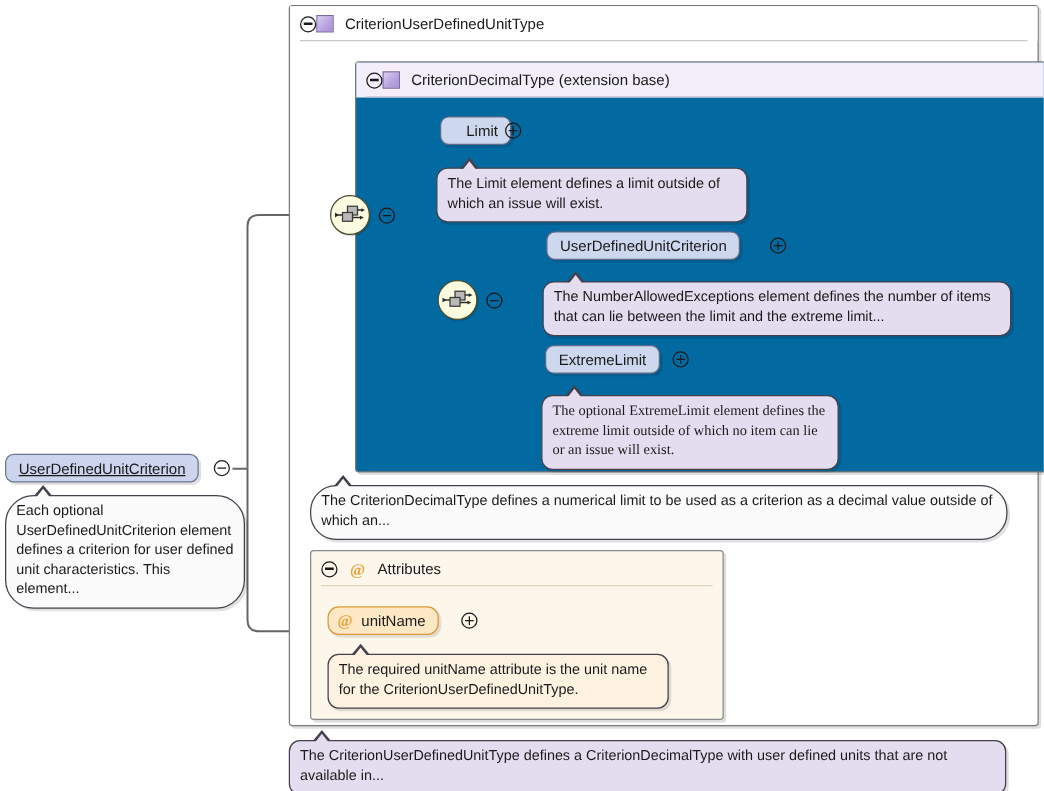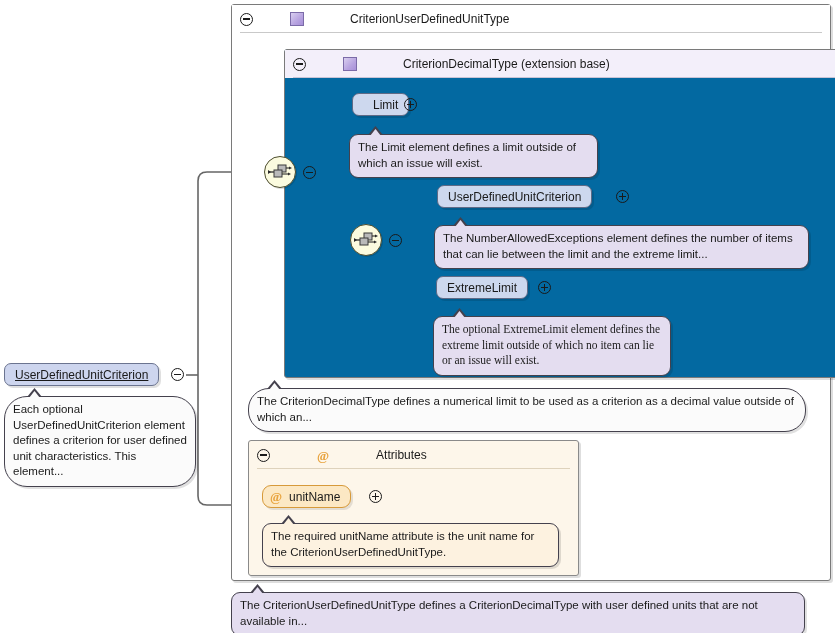--- a/index.html
+++ b/index.html
@@ -43,21 +43,20 @@
     box-shadow: 2px 2px 0 rgba(0,0,0,0.13);
     margin-left: 36px;
   }
   .type-head {
     position: relative;
     height: 28px;
     display: flex;
     align-items: center;
     padding-left: 8px;
     box-sizing: border-box;
-    gap: 37px;
   }
   .type-frame.outer .type-head { background: #ffffff; }
   .type-frame.inner .type-head { background: #f3effa; }
   .type-head-rule {
     position: absolute;
     left: 8px; right: 8px; bottom: 0;
     height: 1px;
     background: #c9c4d6;
   }
   .type-frame.outer .type-head-rule { background: #c9c9c9; }
@@ -326,21 +325,21 @@
       <div class="type-head-rule"></div>
     </div>
   </div>
 
   <div class="node attr" style="left:262px; top:485px;">
     <span class="at-glyph">@</span>
     <span>unitName</span>
   </div>
   <div class="toggle plus" style="position:absolute; left:369px; top:490px;"></div>
 
-  <div class="doc cream" style="left:262px; top:523px; width:297px;">
+  <div class="doc cream" style="left:262px; top:523px; width:273px;">
     <span class="beak" style="left:18px;"></span>
     <span class="beak-in" style="left:18px;"></span>
     <span>The required unitName attribute is the unit name for the CriterionUserDefinedUnitType.</span>
   </div>
 
   <div class="doc" style="left:231px; top:592px; width:574px;">
     <span class="beak" style="left:18px;"></span>
     <span class="beak-in" style="left:18px;"></span>
     <span>The CriterionUserDefinedUnitType defines a CriterionDecimalType with user defined units that are not available in...</span>
   </div>

